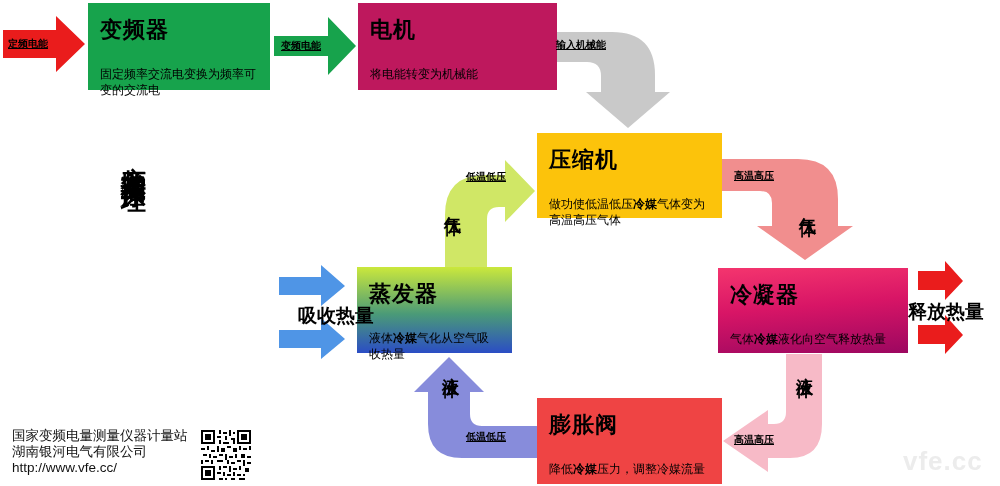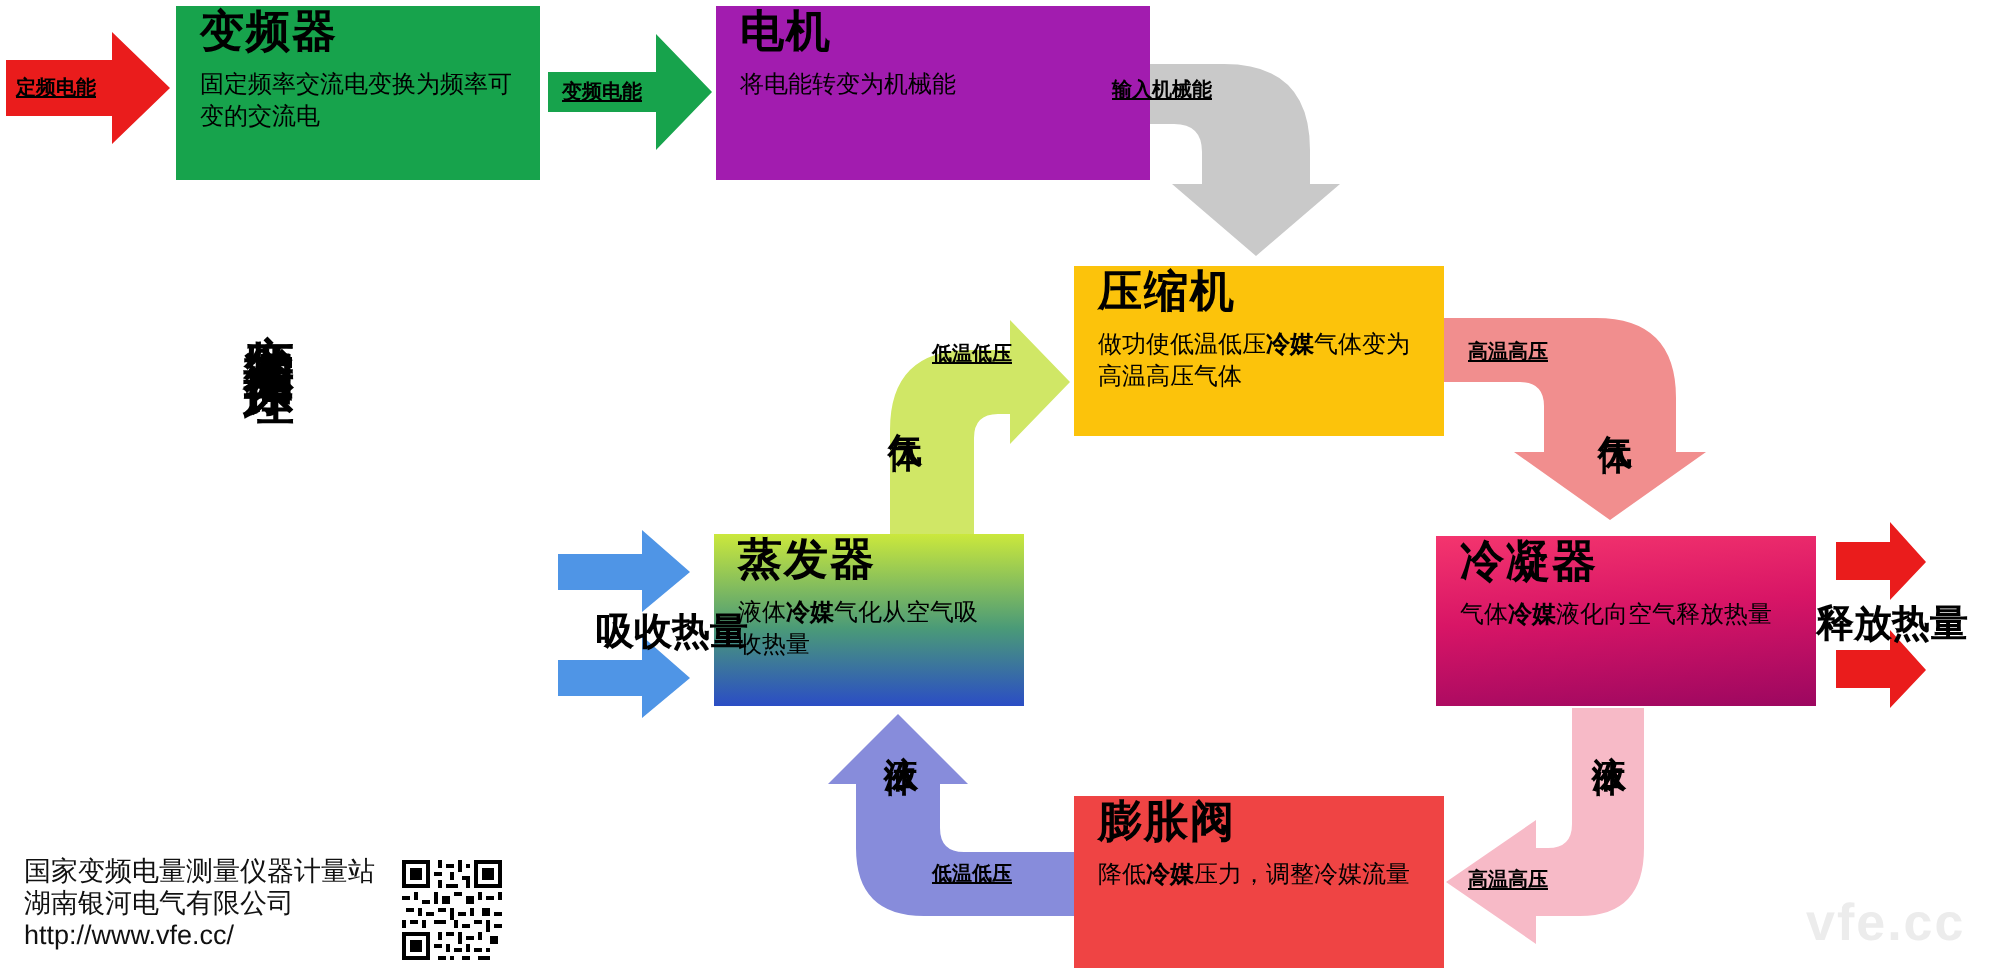--- a/index.html
+++ b/index.html
@@ -1,25 +1,25 @@
 <!DOCTYPE html>
 <html><head>
 <meta charset="utf-8">
 <style>
   html,body{margin:0;padding:0;background:#fff;}
   #stage{
     position:relative;width:1000px;height:486px;background:#fff;overflow:hidden;
     font-family:"Liberation Sans","DejaVu Sans",sans-serif;color:#000;
   }
   #arrows{position:absolute;left:0;top:0;width:1000px;height:486px;}
-  .box{position:absolute;box-sizing:border-box;padding:0 12px;color:#000;}
+  .box{position:absolute;box-sizing:border-box;padding:14px 12px;color:#000;}
   .box .t{font-size:22px;font-weight:bold;letter-spacing:1px;line-height:1.15;}
-  .box .d{font-size:12px;margin-top:6px;line-height:1.35;}
+  .box .d{font-size:12px;margin-top:24px;line-height:1.35;}
   .box-inverter{left:88px;top:3px;width:182px;height:87px;background:#17a34c;}
-  .box-motor{left:358px;top:3px;width:217px;height:87px;background:#a21caf;}
+  .box-motor{left:358px;top:3px;width:199px;height:87px;background:#be185d;}
   .box-compressor{left:537px;top:133px;width:185px;height:85px;background:#fcc30b;}
   .box-condenser{left:718px;top:268px;width:190px;height:85px;background:linear-gradient(175deg,#f4356e 0%,#d81566 45%,#9c0760 100%);}
   .box-evaporator{left:357px;top:267px;width:155px;height:86px;background:linear-gradient(180deg,#cbe83c 0%,#4a9a78 55%,#2b4dc5 100%);}
   .box-valve{left:537px;top:398px;width:185px;height:86px;background:#ef4444;}
   .lbl{position:absolute;font-size:10px;font-weight:600;white-space:nowrap;text-decoration:underline;}
   .lbl-big{position:absolute;font-size:19px;font-weight:bold;white-space:nowrap;}
   .vlbl{position:absolute;writing-mode:vertical-rl;text-orientation:upright;
         font-size:17px;font-weight:600;letter-spacing:4px;white-space:nowrap;}
   #vtitle{position:absolute;left:118px;top:147px;writing-mode:vertical-rl;text-orientation:upright;
         font-size:25px;font-weight:bold;letter-spacing:3px;}

